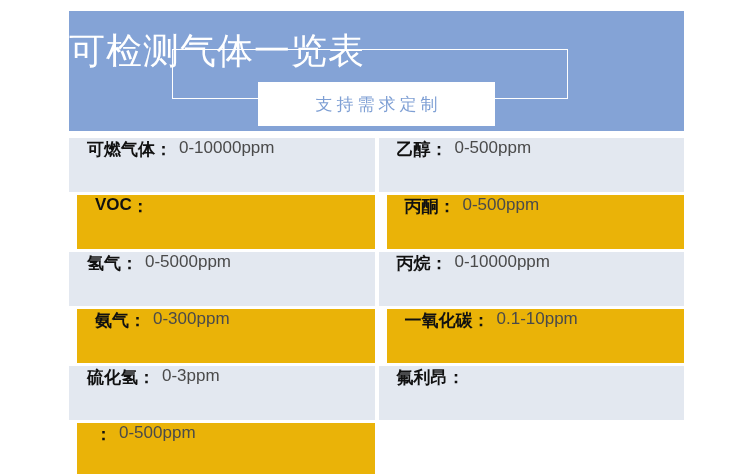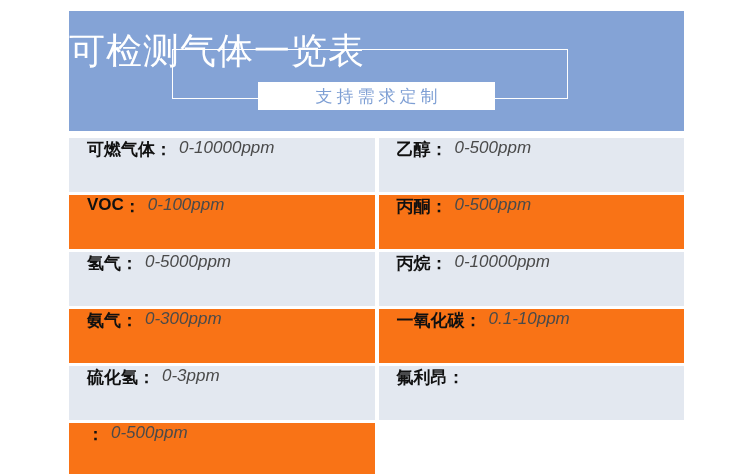--- a/index.html
+++ b/index.html
@@ -51,21 +51,21 @@
     line-height: 44px;
     letter-spacing: 1px;
     white-space: nowrap;
   }
 
   .banner-sub-box {
     position: absolute;
     left: 189px;  
     top: 71px;    
     width: 237px; 
-    height: 28px;
+    height: 44px;
     background: #ffffff;
     display: flex;
     align-items: center;
     justify-content: center;
   }
 
   .banner-sub-text {
     color: #7e9fd4;
     font-size: 17px;
     letter-spacing: 4px;
@@ -91,40 +91,39 @@
   }
 
   .row {
     height: 54px;
     display: flex;
     align-items: flex-start;
     box-sizing: border-box;
     padding-left: 18px;
   }
   .row.light { background: #e3e8f0; }
-  .row.dark  { background: #f97316; }
+  .row.dark  { background: #eab308; margin-left: 8px; }
   .row.empty { background: transparent; }
 
   .gas-name {
     color: #111111;
     font-weight: bold;
     font-size: 17px;
     white-space: nowrap;
   }
   .gas-sep {
     color: #111111;
     font-weight: bold;
     font-size: 17px;
     margin-right: 7px;
   }
   .gas-range {
     color: #4a4a4a;
     font-size: 17px;
     white-space: nowrap;
-    font-style: italic;
   }
 </style>
 </head>
 <body>
 
 <div id="page">
 
   <div class="banner">
     <div class="banner-frame"></div>
     <div class="banner-title">可检测气体一览表</div>
@@ -136,21 +135,20 @@
   <div class="table">
     <div class="column" id="left-column">
         <div class="row light">
           <span class="gas-name">可燃气体</span>
           <span class="gas-sep">：</span>
           <span class="gas-range">0-10000ppm</span>
         </div>
         <div class="row dark">
           <span class="gas-name">VOC</span>
           <span class="gas-sep">：</span>
-          <span class="gas-range">0-100ppm</span>
         </div>
         <div class="row light">
           <span class="gas-name">氢气</span>
           <span class="gas-sep">：</span>
           <span class="gas-range">0-5000ppm</span>
         </div>
         <div class="row dark">
           <span class="gas-name">氨气</span>
           <span class="gas-sep">：</span>
           <span class="gas-range">0-300ppm</span>

